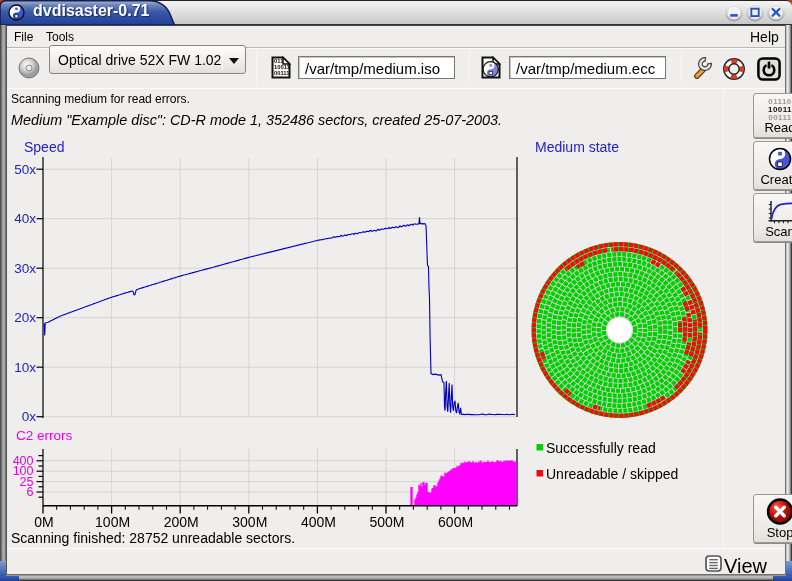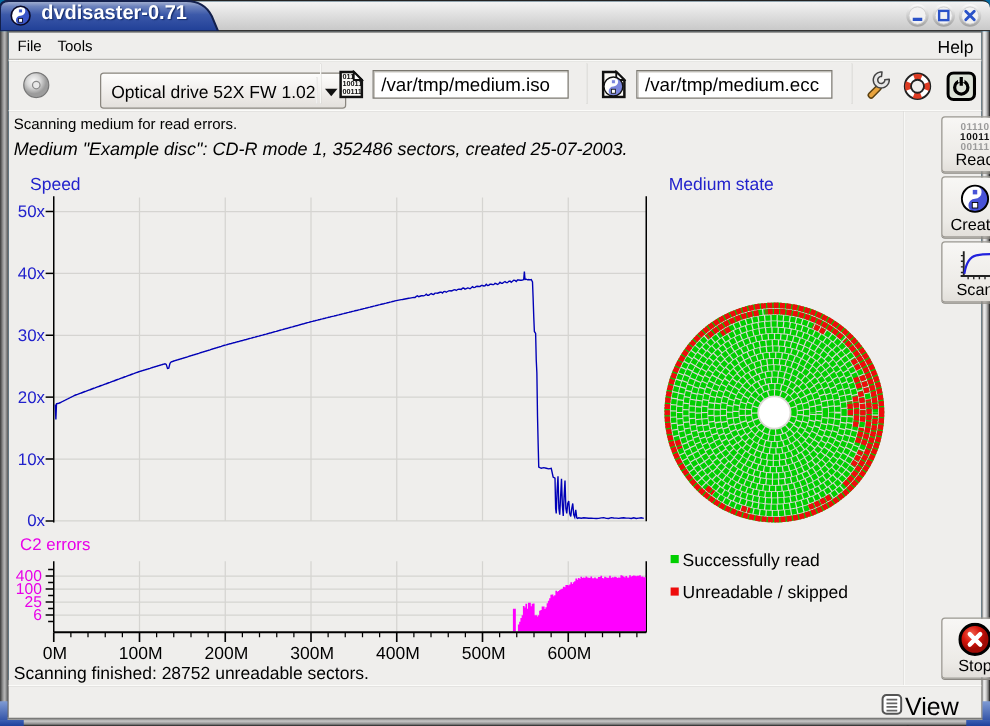--- a/index.html
+++ b/index.html
@@ -1,34 +1,34 @@
 <!DOCTYPE html>
 <html><head><meta charset="utf-8"><style>
 * { margin:0; padding:0; box-sizing:border-box; }
 body { width:792px; height:581px; overflow:hidden; font-family:"Liberation Sans",sans-serif; background:#fff; }
-#win { position:relative; width:792px; height:544px; background:#0369a1; }
+#win { position:relative; width:792px; height:544px; background:#c2410c; }
 .abs { position:absolute; }
 #frameL { left:0; top:25px; width:7px; height:549px; background:linear-gradient(to right,#3a3a3a,#9a9a9a 35%,#b6b6b6 55%,#6a6a6a 85%,#3c3c3c); }
 #frameR { left:785px; top:25px; width:7px; height:549px; background:linear-gradient(to right,#4a4a48,#f2f2f2 30%,#d2d2d2 55%,#6a6a6a 85%,#111); }
 #frameB { left:0; top:574px; width:792px; height:7px; background:linear-gradient(#5a5a58,#c9c9c9 40%,#8c8c8c 75%,#101010); }
 #cornBL { left:0; top:561px; width:6px; height:20px; background:linear-gradient(#7f9bd4,#1d3f9a); }
 #cornBL2 { left:0; top:576px; width:19px; height:5px; background:linear-gradient(#3c60b4,#1d3f9a); }
 #cornBR { left:786px; top:561px; width:6px; height:20px; background:linear-gradient(#7f9bd4,#1d3f9a); }
 #cornBR2 { left:773px; top:576px; width:19px; height:5px; background:linear-gradient(#3c60b4,#1d3f9a); }
 #tgrey { left:0; top:0; width:792px; height:25px; background:linear-gradient(#f4f4f4,#dcdcdc 55%,#c9c9c9); border-top:1.5px solid #222; border-bottom:1.5px solid #333; border-radius:6px 6px 0 0; }
 #tabsvg { left:0; top:0; }
 #ttext { left:33px; top:2px; font-size:16px; font-weight:bold; color:#fff; text-shadow:1px 1px 1px #122a6a; }
 #ticon { left:8px; top:4px; }
 .wb { top:1px; }
 #client { left:7px; top:25px; width:778px; height:549px; background:#efeeec; border-top:1px solid #444; }
 .mi { position:absolute; font-size:12px; color:#000; top:4px; }
 #menusep { left:0; top:21px; width:778px; height:2px; background:#b9b7b3; border-bottom:1px solid #fafaf8; }
 #toolsep { left:0; top:62px; width:778px; height:1px; background:#a5a29c; border-bottom:1px solid #fbfbf9; }
 .vsep { position:absolute; top:25px; width:1px; height:32px; background:#a5a29c; border-right:1px solid #f8f8f6; }
-#combo { left:42px; top:32px; width:197px; height:29px; background:linear-gradient(#fdfdfc,#ece9e6 70%,#e3e0dc); border:1px solid #8a867f; border-radius:3px;margin-left:31px; }
+#combo { left:42px; top:19px; width:197px; height:29px; background:linear-gradient(#fdfdfc,#ece9e6 70%,#e3e0dc); border:1px solid #8a867f; border-radius:3px; }
 #combotxt { position:absolute; left:8px; top:6px; font-size:14px; color:#000; }
 #combosep { position:absolute; left:172px; top:3px; width:1px; height:21px; background:#b5b2ad; border-right:1px solid #fff; }
 #comboarr { position:absolute; left:179px; top:12px; width:0; height:0; border-left:5.5px solid transparent; border-right:5.5px solid transparent; border-top:6.5px solid #111; }
 .entry { position:absolute; top:30px; height:23px; background:#fff; border:1px solid #7a776f; box-shadow:inset 1px 1px 0 #c9c6c0; }
 .entry span { position:absolute; left:6px; top:2.5px; font-size:15px; color:#000; white-space:pre; }
 .ticon { position:absolute; }
 #st1 { left:4px; top:66px; font-size:12px; color:#000; }
 #st2 { left:4px; top:86px; font-size:14.4px; font-style:italic; color:#000; }
 #st3 { left:4px; top:504px; font-size:14px; color:#000; }
 #sidesep { left:716px; top:63px; width:1px; height:459px; background:#a5a29c; border-right:1px solid #f8f8f6; }

